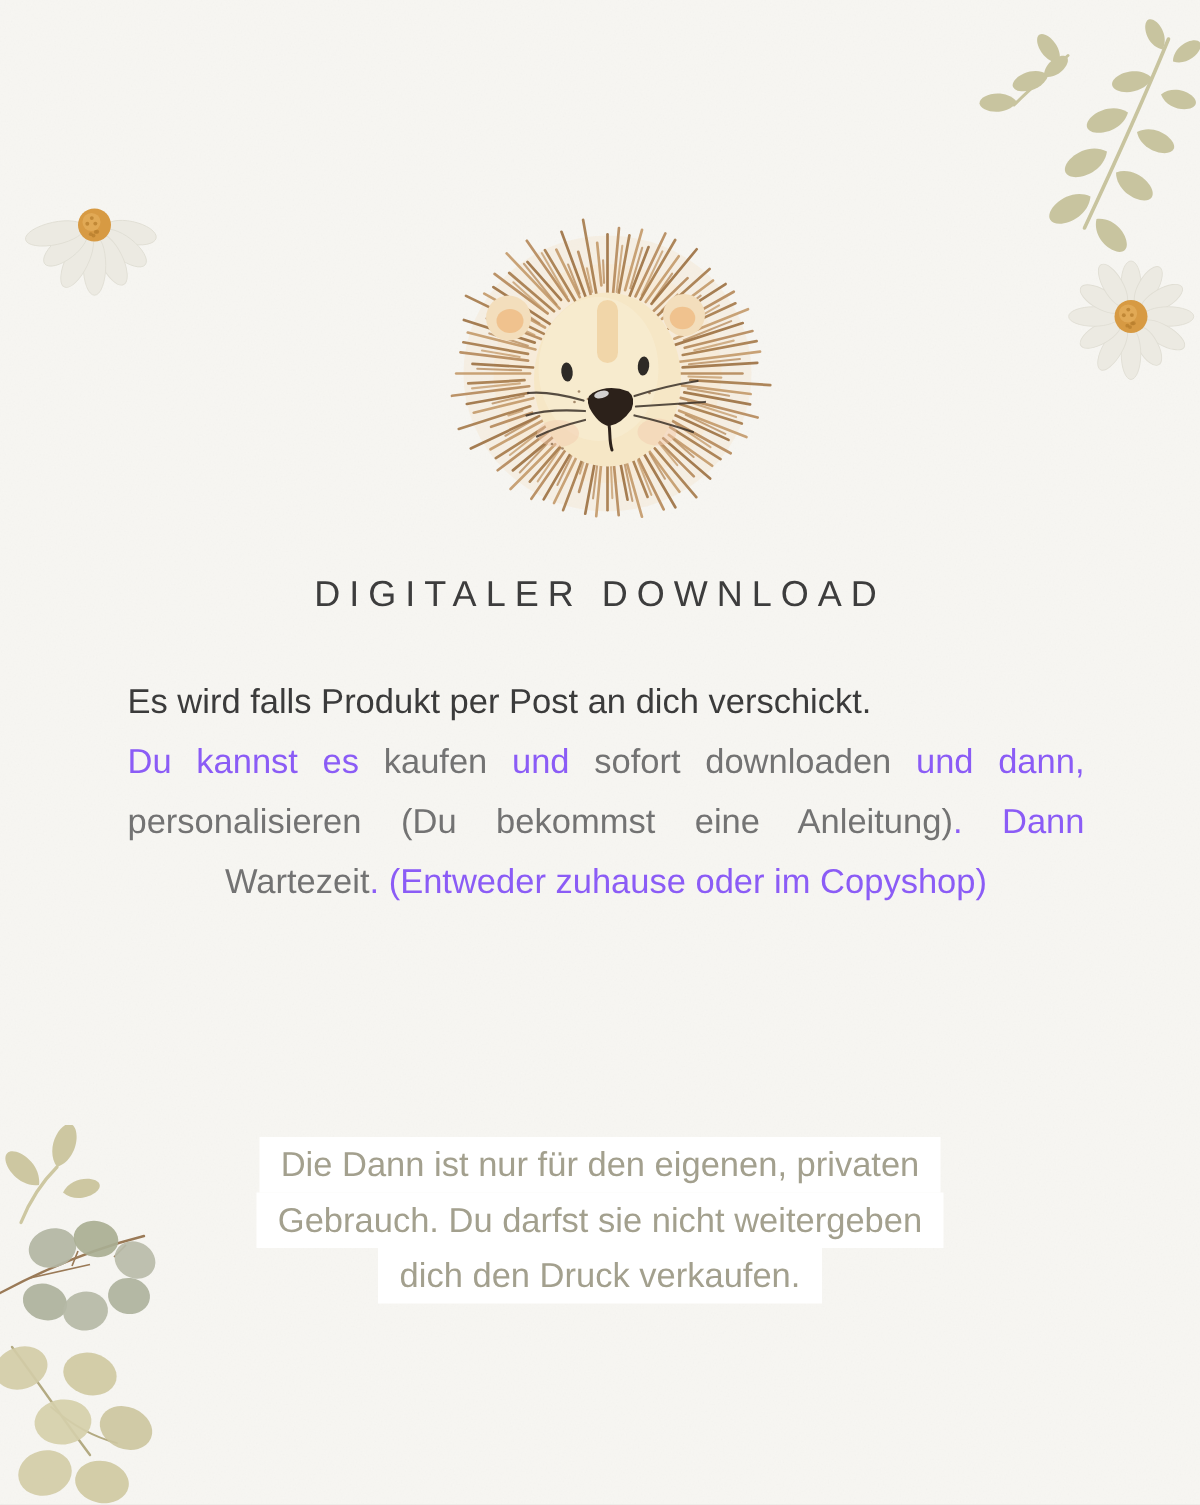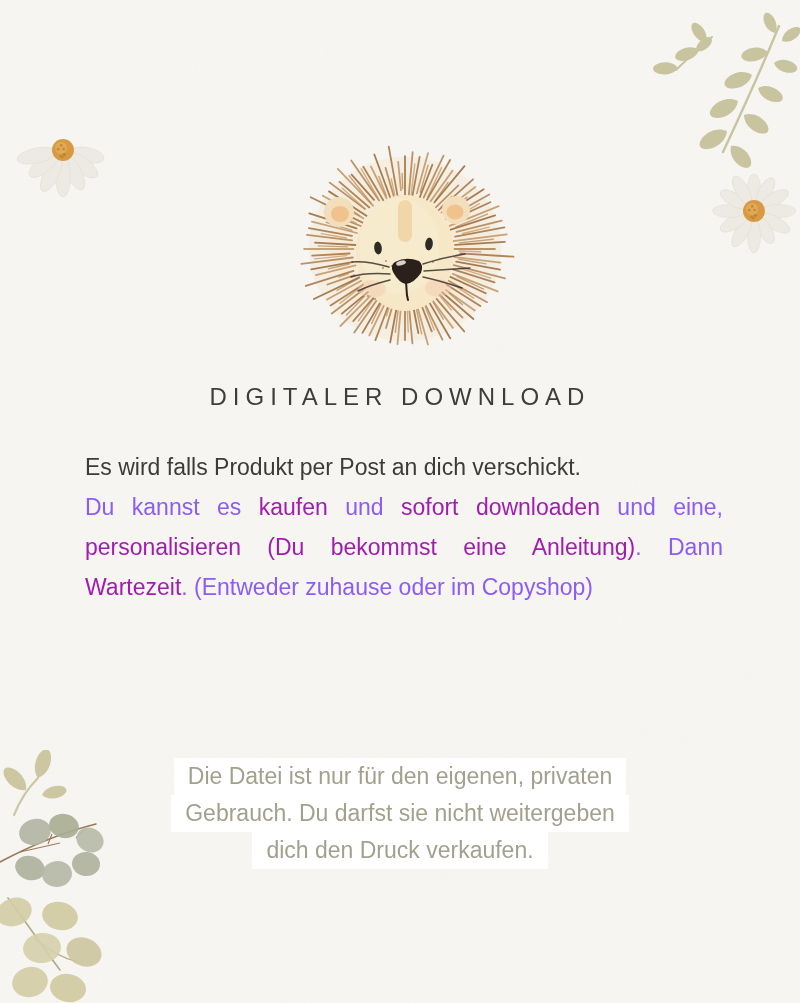--- a/index.html
+++ b/index.html
@@ -22,24 +22,24 @@
     position:absolute;top:383px;left:0;right:0;
     text-align:center;
     font-size:24px;font-weight:400;letter-spacing:6px;
     color:#3d3d3d;
   }
   .text-block{
     position:absolute;left:85px;top:447px;width:638px;
     font-size:23px;color:#3b3b3b;
   }
   .tline{line-height:40px;white-space:nowrap;}
-  .tline.wrap{white-space:normal;}
+  .tline.wrap{white-space:normal;text-align:center;}
   .tline.just{white-space:normal;text-align:justify;text-align-last:justify;}
   .seg-dark{color:#8b5cf6;}
-  .seg-sage{color:#a21caf;}
+  .seg-sage{color:#737373;}
   .notice{
     position:absolute;left:0;right:0;top:758px;
     text-align:center;
     font-size:23px;color:#a3a08e;
   }
   .notice-line{height:37px;line-height:37px;}
   .notice-line .hl{
     display:inline-block;background:#ffffff;
     padding:0 14px;line-height:37px;height:37px;
   }
@@ -301,24 +301,24 @@
       <path d="M390,280 C378,283 366,287 358,291" fill="none" stroke="#3a3028" stroke-width="1.5" stroke-linecap="round" opacity="0.85"></path>
       <path d="M423,264 C438,259 452,256 465,254" fill="none" stroke="#3a3028" stroke-width="1.5" stroke-linecap="round" opacity="0.85"></path>
       <path d="M424,271 C440,270 455,269 470,268" fill="none" stroke="#3a3028" stroke-width="1.5" stroke-linecap="round" opacity="0.85"></path>
       <path d="M423,277 C437,280 450,284 462,288" fill="none" stroke="#3a3028" stroke-width="1.5" stroke-linecap="round" opacity="0.85"></path>
     </svg>
 
   <div class="title">DIGITALER DOWNLOAD</div>
 
   <div class="text-block" id="text-block">
       <div class="tline">Es wird falls Produkt per Post an dich verschickt.</div>
-      <div class="tline just"><span class="seg-dark">Du kannst es </span><span class="seg-sage">kaufen</span><span class="seg-dark"> und </span><span class="seg-sage">sofort downloaden</span><span class="seg-dark"> und eine,</span></div>
+      <div class="tline just"><span class="seg-dark">Du kannst es </span><span class="seg-sage">kaufen</span><span class="seg-dark"> und </span><span class="seg-sage">sofort downloaden</span><span class="seg-dark"> und dann,</span></div>
       <div class="tline just"><span class="seg-sage">personalisieren (Du bekommst eine Anleitung)</span><span class="seg-dark">. Dann</span></div>
       <div class="tline wrap"><span class="seg-sage">Wartezeit</span><span class="seg-dark">. (Entweder zuhause oder im Copyshop)</span></div>
     </div>
 
   <div class="notice" id="notice">
-      <div class="notice-line"><span class="hl">Die Datei ist nur für den eigenen, privaten</span></div>
+      <div class="notice-line"><span class="hl">Die Dann ist nur für den eigenen, privaten</span></div>
       <div class="notice-line"><span class="hl">Gebrauch. Du darfst sie nicht weitergeben</span></div>
       <div class="notice-line"><span class="hl">dich den Druck verkaufen.</span></div>
     </div>
 
 </div>
 
 </body></html>

